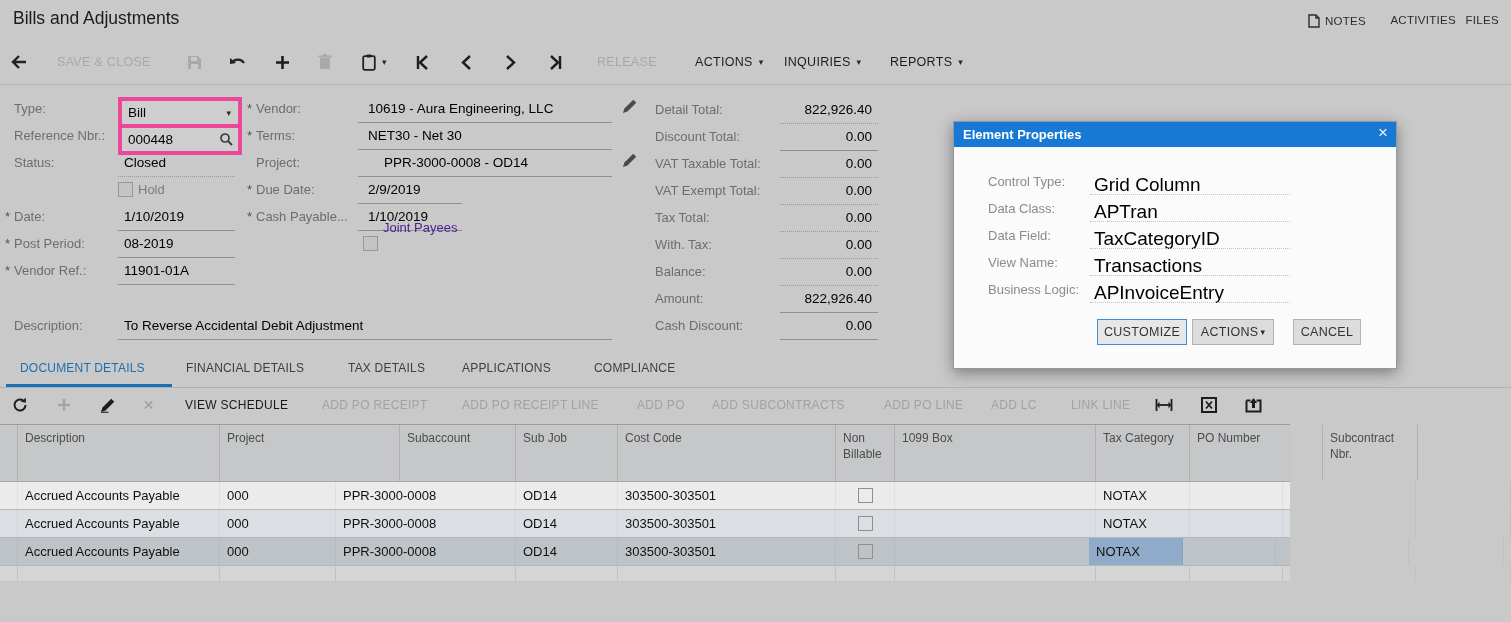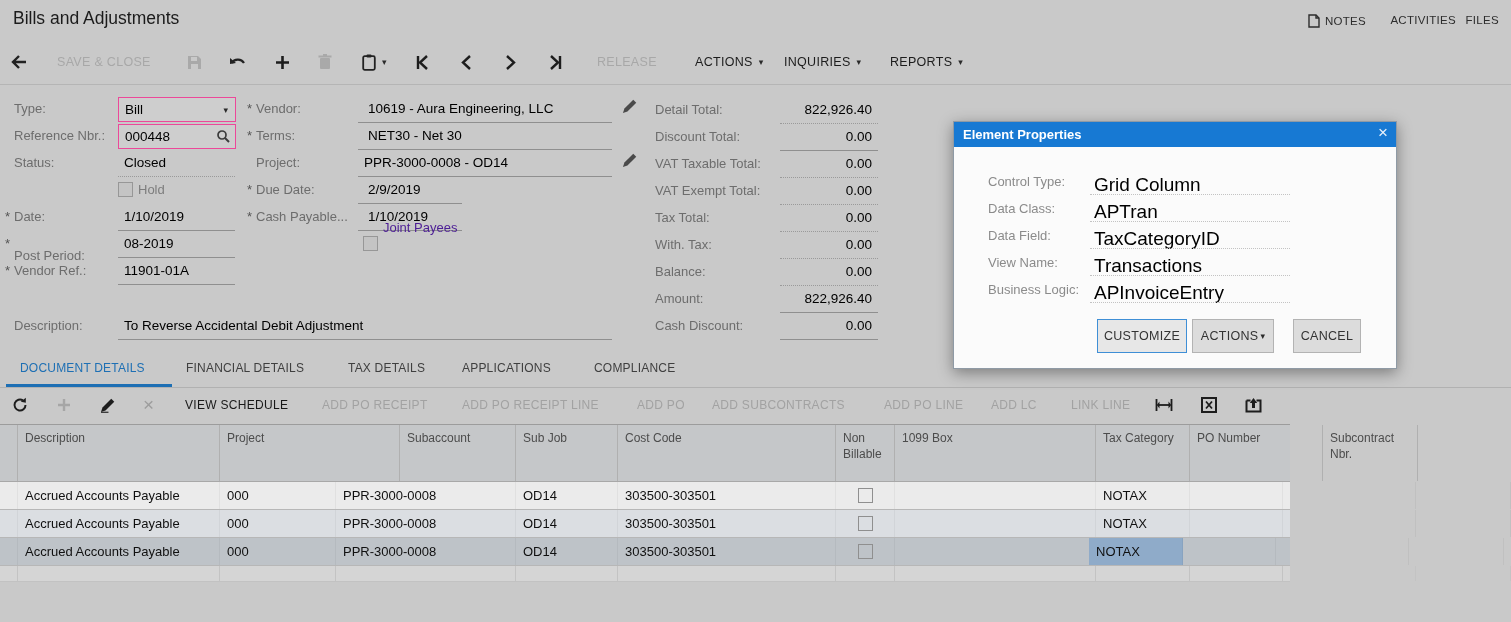--- a/index.html
+++ b/index.html
@@ -20,21 +20,21 @@
   .caret{font-size:9px;color:#2a2a2a;margin-left:2px}
   .divider{position:absolute;left:0;top:84px;width:100%;height:1px;background:#b5b5b5}
 
   
   .lbl{position:absolute;font-size:13px;color:#6d6d6d;white-space:nowrap}
   .req{position:absolute;font-size:13px;color:#555}
   .val{position:absolute;font-size:13.5px;color:#000;white-space:nowrap}
   .num{text-align:right}
   .u-sol{position:absolute;height:1px;border-bottom:1px solid #8f8f8f}
   .u-dot{position:absolute;height:1px;border-bottom:1px dotted #9a9a9a}
-  .fbox{position:absolute;height:23px;border:1px solid #ec4899;background:#cecece;display:flex;align-items:center}
+  .fbox{position:absolute;height:23px;border:4px solid #ec4899;background:#cecece;display:flex;align-items:center}
   .cb{position:absolute;width:13px;height:13px;border:1px solid #979797;background:#c4c4c4}
   .pencil{position:absolute;color:#4a4a4a}
 
   
   #tabs{position:absolute;left:0;top:354px;width:100%;height:33px;border-bottom:1px solid #b1b1b1}
   .tab{position:absolute;top:7px;font-size:12px;letter-spacing:.2px;color:#3f3f3f;cursor:pointer}
   .tab.active{color:#1d6fb4}
   #tab-underline{position:absolute;left:6px;top:30px;width:166px;height:3px;background:#1d6fb4}
 
   
@@ -61,21 +61,21 @@
   #grid-tail .gc{height:100%;border-right:1px solid #c3c3c3}
 
   
   #dialog{position:absolute;left:953px;top:121px;width:442px;height:246px;background:#fbfbfb;border:1px solid #8f9aa5;box-shadow:0 4px 14px rgba(0,0,0,.38);z-index:50}
   #dialog-titlebar{position:absolute;left:0;top:0;width:100%;height:25px;background:#1779d3;display:flex;align-items:center}
   #dialog-title{color:#fff;font-size:13px;font-weight:700;margin-left:9px}
   #dialog-close{position:absolute;right:8px;top:1px;color:#eaf2fb;font-size:17px;cursor:pointer}
   .dlbl{position:absolute;font-size:13px;color:#8b8b8b;white-space:nowrap}
   .dval{position:absolute;font-size:19px;color:#000;white-space:nowrap}
   .ddot{position:absolute;height:1px;border-bottom:1px dotted #c3c3c3;width:200px;left:136px}
-  .dbtn{position:absolute;top:197px;height:34px;background:#dcdcdc;border:1px solid #b3b3b3;font-size:12.5px;color:#333;display:flex;align-items:center;justify-content:center;letter-spacing:.3px;cursor:pointer;box-sizing:border-box}
+  .dbtn{position:absolute;top:197px;height:26px;background:#dcdcdc;border:1px solid #b3b3b3;font-size:12.5px;color:#333;display:flex;align-items:center;justify-content:center;letter-spacing:.3px;cursor:pointer;box-sizing:border-box}
   #btn-customize{left:143px;width:90px;background:#e7e7e7;border:1px solid #3f8fd6}
 </style>
 </head>
 <body>
 
 <div id="screen">
 
   <div id="page-title">Bills and Adjustments</div>
 
   <div class="hdr-link" style="right:145px">
@@ -214,21 +214,21 @@
 
   <span class="cb" style="left:118px;top:182px"></span>
   <span class="lbl" style="left:138px;top:182px;color:#7d7d7d">Hold</span>
 
   <span class="req" style="left:5px;top:209px">*</span>
   <span class="lbl" style="left:14px;top:209px">Date:</span>
   <span class="val" style="left:124px;top:209px">1/10/2019</span>
   <div class="u-sol" style="left:118px;top:229px;width:117px"></div>
 
   <span class="req" style="left:5px;top:236px">*</span>
-  <span class="lbl" style="left:14px;top:248px">Post Period:</span>
+  <span class="lbl" style="left:14px;top:236px">Post Period:</span>
   <span class="val" style="left:124px;top:236px">08-2019</span>
   <div class="u-sol" style="left:118px;top:256px;width:117px"></div>
 
   <span class="req" style="left:5px;top:263px">*</span>
   <span class="lbl" style="left:14px;top:263px">Vendor Ref.:</span>
   <span class="val" style="left:124px;top:263px">11901-01A</span>
   <div class="u-sol" style="left:118px;top:283px;width:117px"></div>
 
   <span class="lbl" style="left:14px;top:318px">Description:</span>
   <span class="val" style="left:124px;top:318px">To Reverse Accidental Debit Adjustment</span>
@@ -243,21 +243,21 @@
         <path d="M1 15l1.6-4.8L12 .8l3.2 3.2L5.8 13.4z" fill="#4a4a4a"></path>
       </svg>
   </span>
 
   <span class="req" style="left:247px;top:128px">*</span>
   <span class="lbl" style="left:256px;top:128px">Terms:</span>
   <span class="val" style="left:368px;top:128px">NET30 - Net 30</span>
   <div class="u-sol" style="left:358px;top:148px;width:254px"></div>
 
   <span class="lbl" style="left:256px;top:155px">Project:</span>
-  <span class="val" style="left:364px;top:155px">PPR-3000-0008 - OD14</span>
+  <span class="val" style="left:384px;top:155px">PPR-3000-0008 - OD14</span>
   <div class="u-sol" style="left:358px;top:175px;width:254px"></div>
   <span class="pencil" style="left:622px;top:153px">
     <svg width="15" height="15" viewBox="0 0 16 16">
         <path d="M1 15l1.6-4.8L12 .8l3.2 3.2L5.8 13.4z" fill="#4a4a4a"></path>
       </svg>
   </span>
 
   <span class="req" style="left:247px;top:182px">*</span>
   <span class="lbl" style="left:256px;top:182px">Due Date:</span>
   <span class="val" style="left:368px;top:182px">2/9/2019</span>

